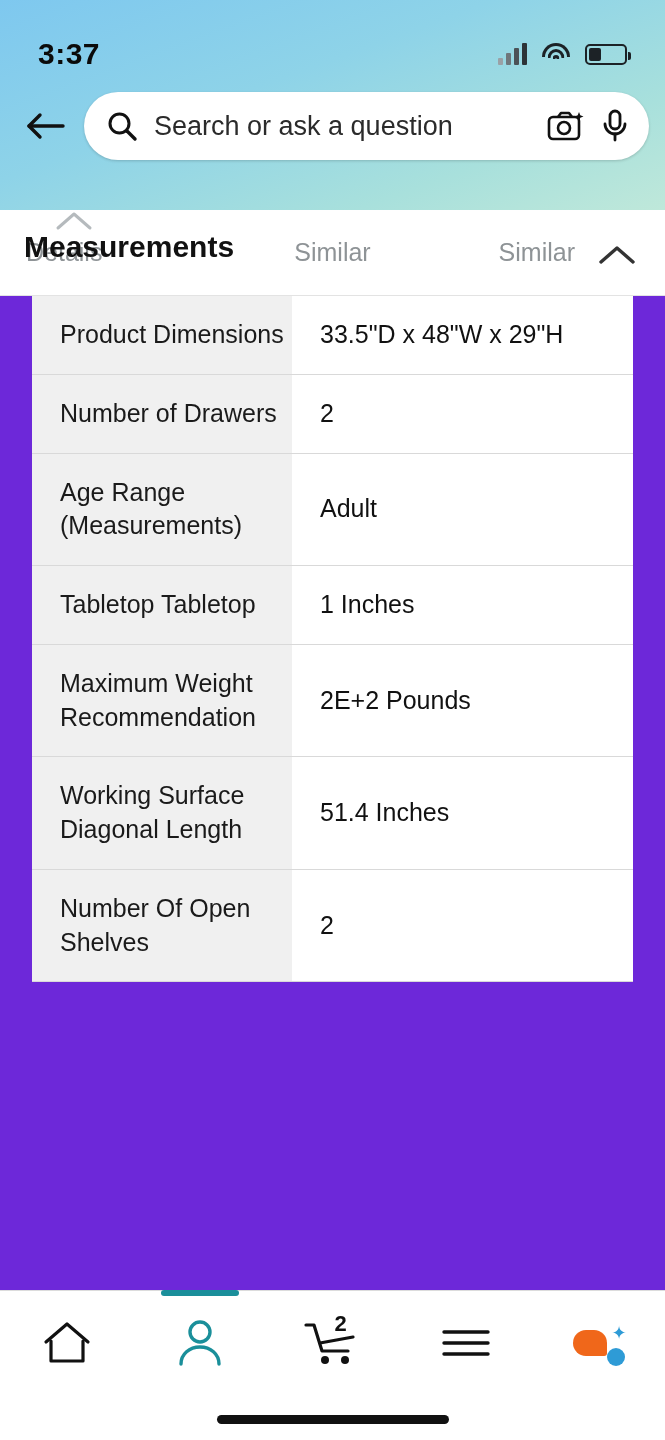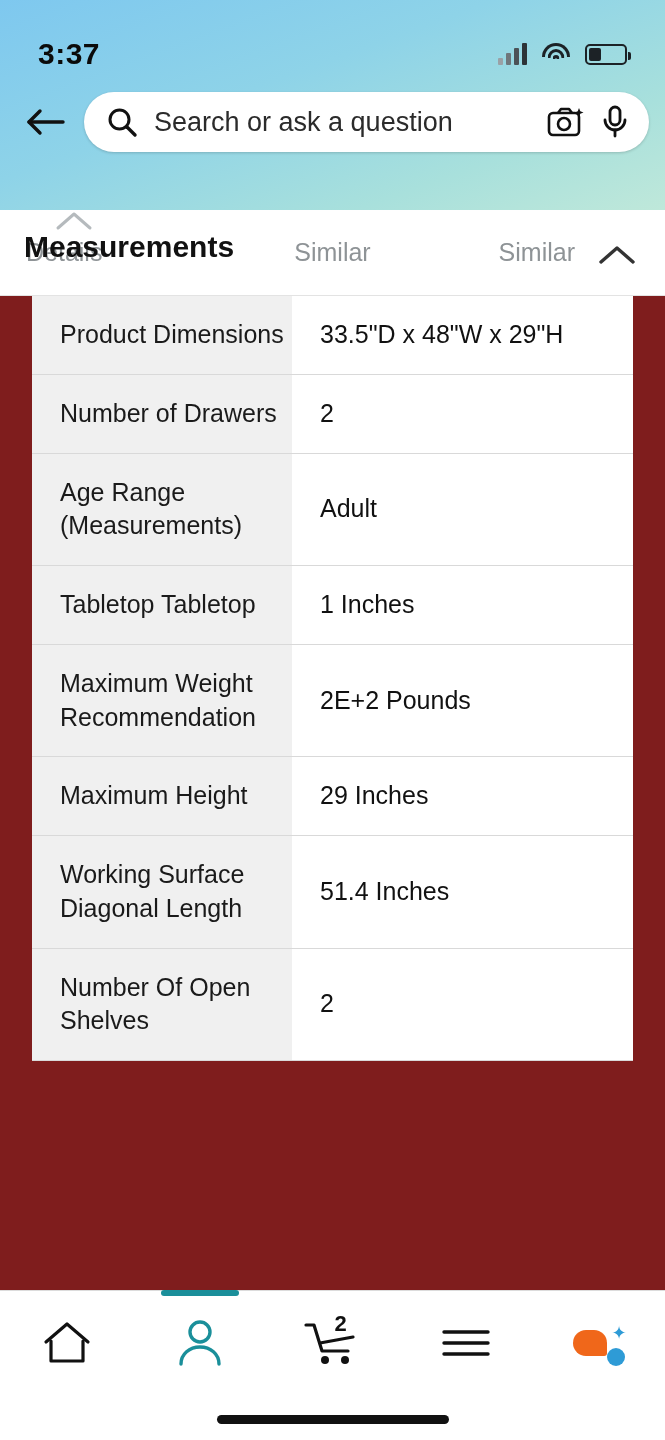--- a/index.html
+++ b/index.html
@@ -3,21 +3,21 @@
 <meta charset="utf-8">
 <style>
   * { box-sizing: border-box; margin: 0; padding: 0; }
   html, body {
     width: 665px; height: 1440px;
     font-family: "Liberation Sans", sans-serif;
     background: #ffffff;
     overflow: hidden;
   }
 
-  .phone { position: relative; width: 665px; height: 1440px; background: #7f1d1d; }
+  .phone { position: relative; width: 665px; height: 1440px; background: #6d28d9; }
 
   
   .top-area {
     background: linear-gradient(160deg, #7ec8ef 0%, #8ed3e8 40%, #a8e0dc 75%, #bfe8da 100%);
     padding-top: 0;
     height: 210px;
     position: relative;
   }
 
   .statusbar {
@@ -67,21 +67,21 @@
     display: flex; align-items: center;
     padding: 6px 16px 0 18px;
     gap: 12px;
   }
   .back-arrow {
     width: 54px; height: 54px; flex: 0 0 54px;
     display: flex; align-items: center; justify-content: center;
     color: #111;
   }
   .search-pill {
-    flex: 1; height: 60px; background: #ffffff; border-radius: 34px;
+    flex: 1; height: 68px; background: #ffffff; border-radius: 34px;
     display: flex; align-items: center; padding: 0 20px 0 22px;
     gap: 16px; box-shadow: 0 1px 3px rgba(0,0,0,0.18);
   }
   .search-pill .placeholder {
     flex: 1; color: #2b2b2b; font-size: 27px;
   }
   .pill-icon { display: flex; align-items: center; justify-content: center; }
 
   
   .tabs-strip {
@@ -265,24 +265,20 @@
         </tr>
         <tr>
           <td class="k">Tabletop Tabletop</td>
           <td class="v">1 Inches</td>
         </tr>
         <tr>
           <td class="k">Maximum Weight Recommendation</td>
           <td class="v">2E+2 Pounds</td>
         </tr>
         <tr>
-          <td class="k">Maximum Height</td>
-          <td class="v">29 Inches</td>
-        </tr>
-        <tr>
           <td class="k">Working Surface Diagonal Length</td>
           <td class="v">51.4 Inches</td>
         </tr>
         <tr>
           <td class="k">Number Of Open Shelves</td>
           <td class="v">2</td>
         </tr>
       </tbody>
     </table>
   </div>

